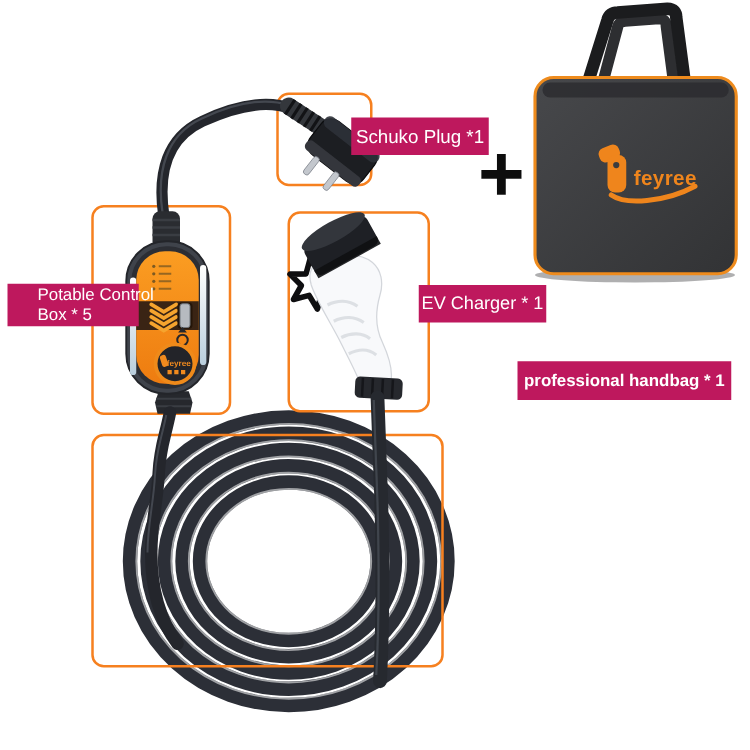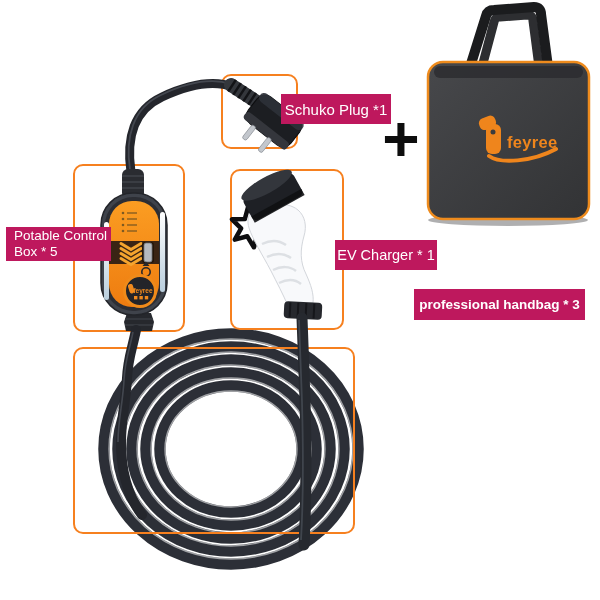--- a/index.html
+++ b/index.html
@@ -16,23 +16,23 @@
   .layer-top{z-index:3;}
   .label{
     position:absolute;z-index:4;background:#be185d;color:#ffffff;
     display:flex;align-items:center;justify-content:center;
     box-sizing:border-box;white-space:nowrap;
   }
   .label-schuko{left:281px;top:94px;width:110px;height:30px;font-size:15px;}
   .label-controlbox{
     left:6px;top:227px;width:105px;height:34px;font-size:13.5px;
     flex-direction:column;align-items:flex-start;justify-content:center;
-    padding-left:8px;line-height:16px;
-  }
-  .label-evcharger{left:335px;top:240px;width:102px;height:30px;font-size:14.5px;}
+    padding-left:24px;line-height:16px;
+  }
+  .label-evcharger{left:335px;top:228px;width:102px;height:30px;font-size:14.5px;}
   .label-cable{left:173px;top:419px;width:122px;height:34px;font-size:19px;}
   .label-handbag{left:414px;top:289px;width:171px;height:31px;font-size:13.5px;font-weight:bold;}
   .plus{
     position:absolute;z-index:3;left:372px;top:102px;width:58px;height:74px;
     display:flex;align-items:center;justify-content:center;
     font-size:64px;font-weight:700;color:#0d0d0d;line-height:1;
   }
 </style>
 </head>
 <body>
@@ -187,15 +187,15 @@
   <div class="label label-schuko">Schuko Plug *1</div>
 
   <div class="label label-controlbox">
     <span>Potable Control</span>
     <span>Box * 5</span>
   </div>
 
   <div class="label label-evcharger">EV Charger * 1</div>
 
 
-  <div class="label label-handbag">professional handbag * 3</div>
+  <div class="label label-handbag">professional handbag * 1</div>
 
 </div>
 
 </body></html>

